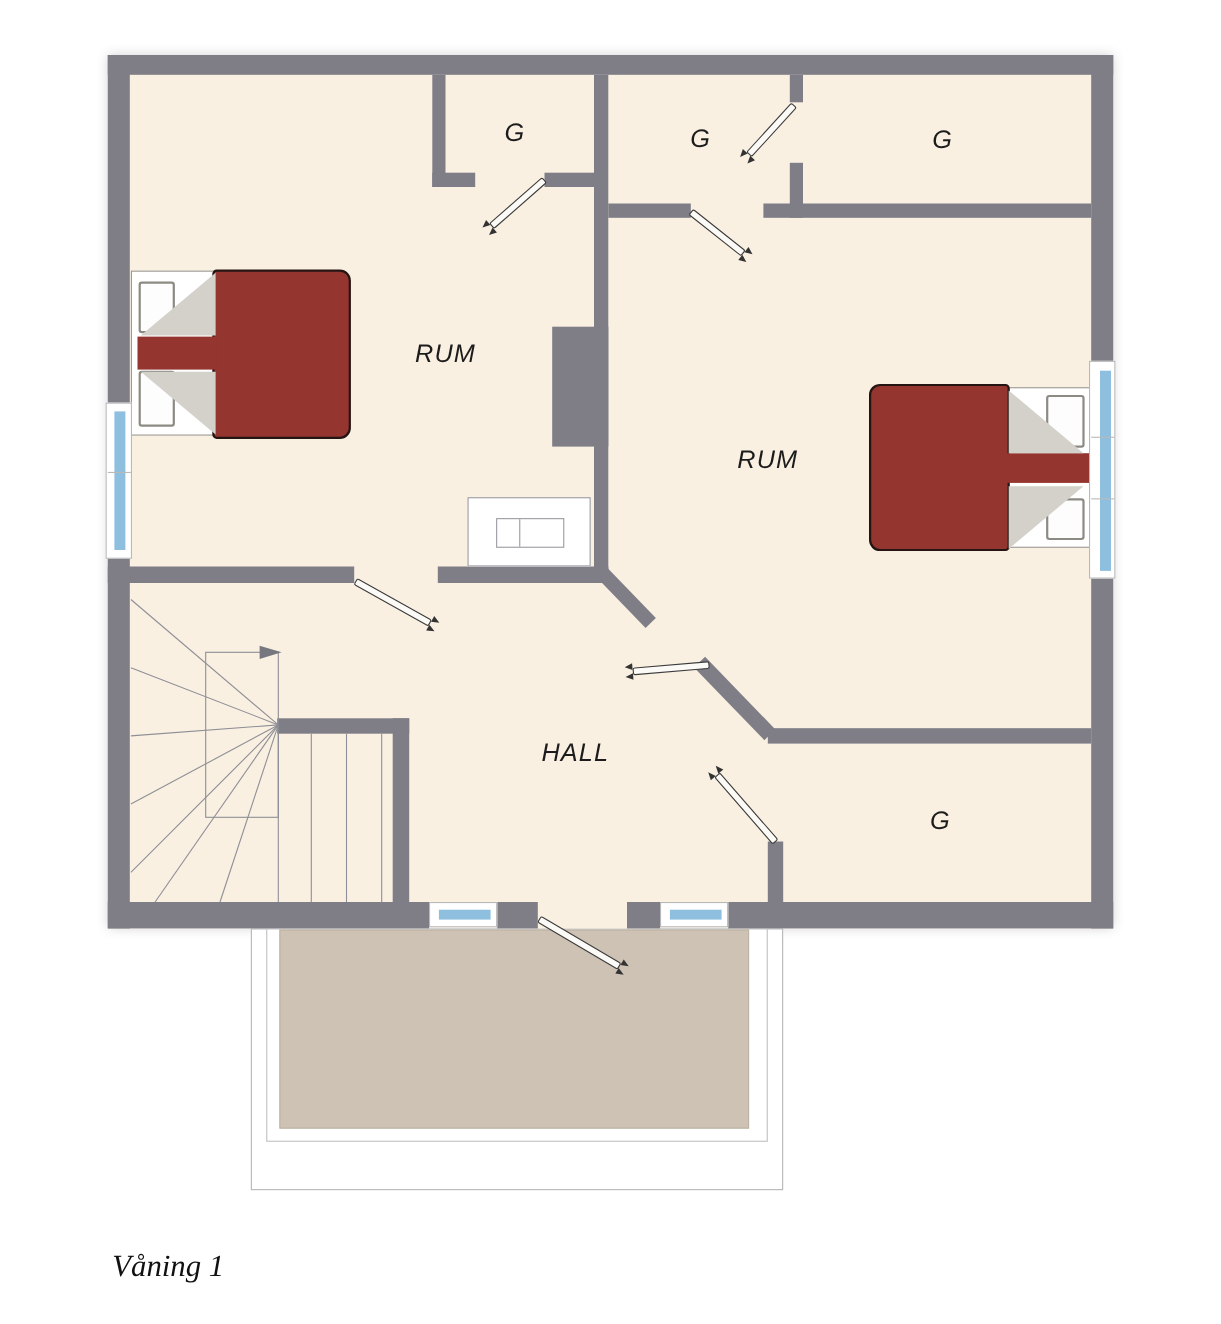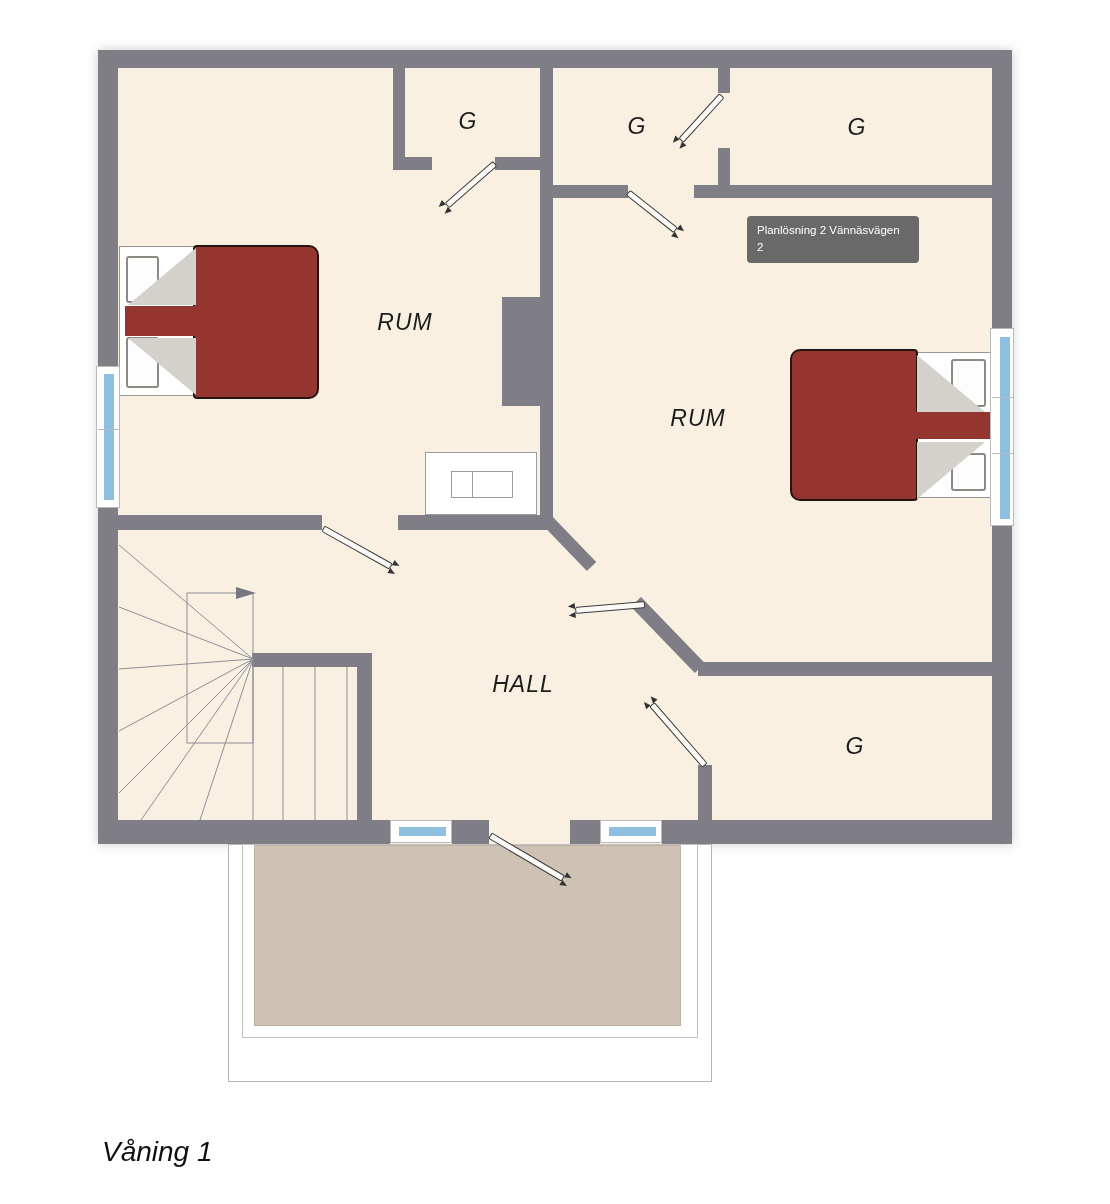--- a/index.html
+++ b/index.html
@@ -174,17 +174,16 @@
     </div>
 
   <div class="room-label" style="left:468px;top:121px;">G</div>
   <div class="room-label" style="left:637px;top:126px;">G</div>
   <div class="room-label" style="left:857px;top:127px;">G</div>
   <div class="room-label" style="left:405px;top:322px;">RUM</div>
   <div class="room-label" style="left:698px;top:418px;">RUM</div>
   <div class="room-label" style="left:523px;top:684px;">HALL</div>
   <div class="room-label" style="left:855px;top:746px;">G</div>
 
-  <div class="tooltip" style="left:747px;top:216px;">Planlösning 2 Vännäsvägen 2</div>
 
-  <div class="caption" style="left:102px;top:1136px;">Våning 1</div>
+  <div class="caption" style="left:102px;top:1136px;font-family:Liberation Serif, serif;">Våning 1</div>
 
 </div>
 
 </body></html>

